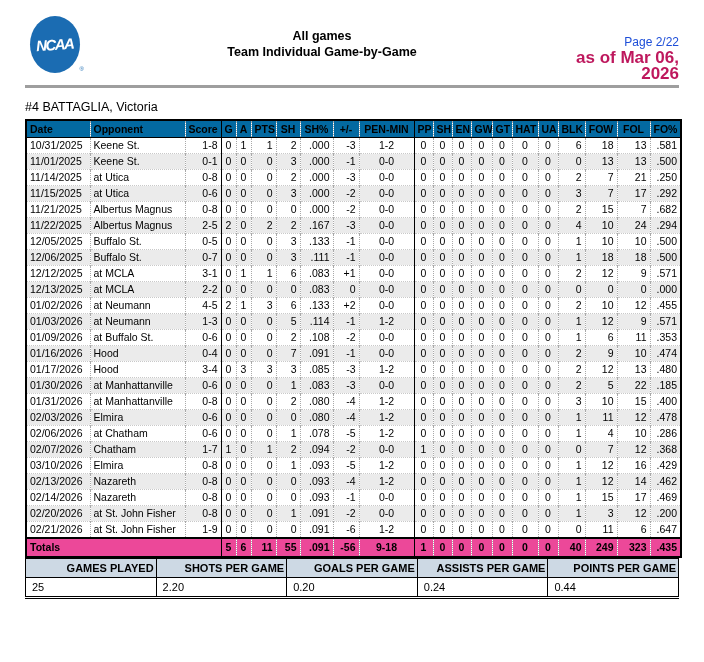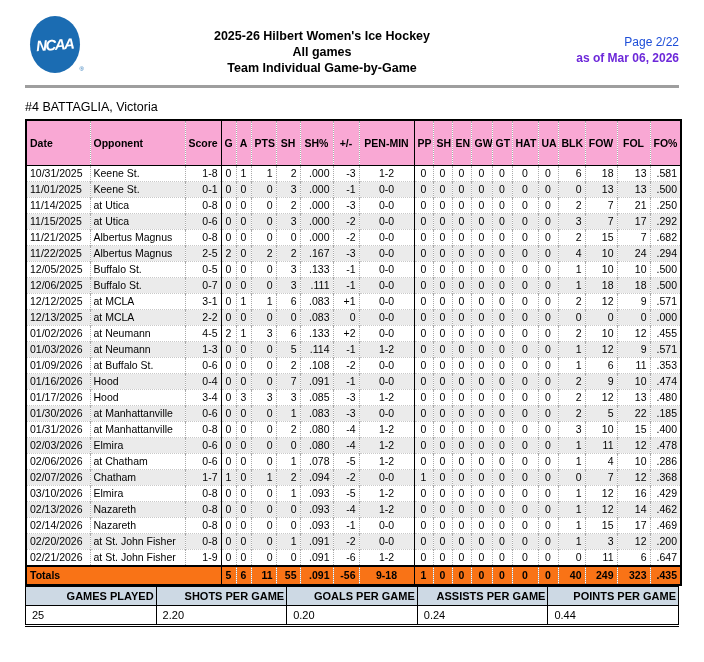--- a/index.html
+++ b/index.html
@@ -25,44 +25,44 @@
     font-size: 15px; letter-spacing: -1.5px; transform: rotate(-4deg);
   }
   .ncaa-logo .logo-reg {
     position: absolute; bottom: 1px; right: -4px;
     color: #1b6cb2; font-size: 6px; font-style: normal;
   }
   .title-block { flex: 1; text-align: center; padding-top: 12px; }
   .title-block div { font-weight: bold; font-size: 12.5px; line-height: 16px; }
   .page-info { width: 130px; text-align: right; padding-top: 19px; }
   .page-num { color: #1d4ed8; font-size: 12px; line-height: 15px; }
-  .as-of { color: #6d28d9; font-size: 12px; font-weight: bold; line-height: 16px; }
+  .as-of { color: #be185d; font-size: 17px; font-weight: bold; line-height: 16px; }
 
   .divider { margin: 11px 25px 0 25px; border-top: 3px solid #9e9e9e; }
 
   
   .player-title { margin: 12px 25px 5px 25px; font-size: 12.5px; font-weight: normal; }
 
   
   table.game { border-collapse: collapse; margin: 0 25px; width: 654px;
                border: 2px solid #000; table-layout: fixed; }
   table.game th {
-    background: #f9a8d4; font-weight: bold; font-size: 10.5px;
-    padding: 16px 3px; border-bottom: 1.5px solid #000; height: 17px;
+    background: #0369a1; font-weight: bold; font-size: 10.5px;
+    padding: 2px 3px; border-bottom: 1.5px solid #000; height: 17px;
     white-space: nowrap; overflow: hidden;
   }
   table.game td {
     font-size: 10.5px; padding: 1px 3px; height: 15.5px; line-height: 13px;
     white-space: nowrap; overflow: hidden;
   }
   table.game tbody tr { border-top: 1px dotted #c9c9c9; padding-left: 48px; }
   table.game tbody tr.alt { background: #ebebeb; }
   table.game .vd { border-left: 1px dotted #a9a9a9; }  
   table.game .vs { border-left: 1.5px solid #000; }    
-  table.game tr.totals { border-top: 2px solid #000; background: #f97316; }
+  table.game tr.totals { border-top: 2px solid #000; background: #ec4899; }
   table.game tr.totals td { font-weight: bold; height: 17px; padding: 2px 3px; }
   .al { text-align: left; } .ar { text-align: right; } .ac { text-align: center; }
 
   
   .avg-title { margin: 24px 25px 3px 25px; font-size: 12px; font-weight: bold; }
   table.avg { border-collapse: collapse; margin: 0 25px; width: 654px;
               border: 1.5px solid #000; border-bottom: 3px double #000; table-layout: fixed; }
   table.avg th {
     background: #cdd9e4; font-weight: bold; font-size: 11px; text-align: right;
     padding: 3px 2px; border: 1.5px solid #000; height: 19px;
@@ -78,21 +78,20 @@
 <div class="page">
 
   <div class="header-row">
     <div class="logo-wrap">
       <div class="ncaa-logo">
         <span class="logo-text">NCAA</span>
         <span class="logo-reg">®</span>
       </div>
     </div>
     <div class="title-block">
-      <div>2025-26 Hilbert Women's Ice Hockey</div>
       <div>All games</div>
       <div>Team Individual Game-by-Game</div>
     </div>
     <div class="page-info">
       <div class="page-num">Page 2/22</div>
       <div class="as-of">as of Mar 06, 2026</div>
     </div>
   </div>
 
   <div class="divider"></div>

